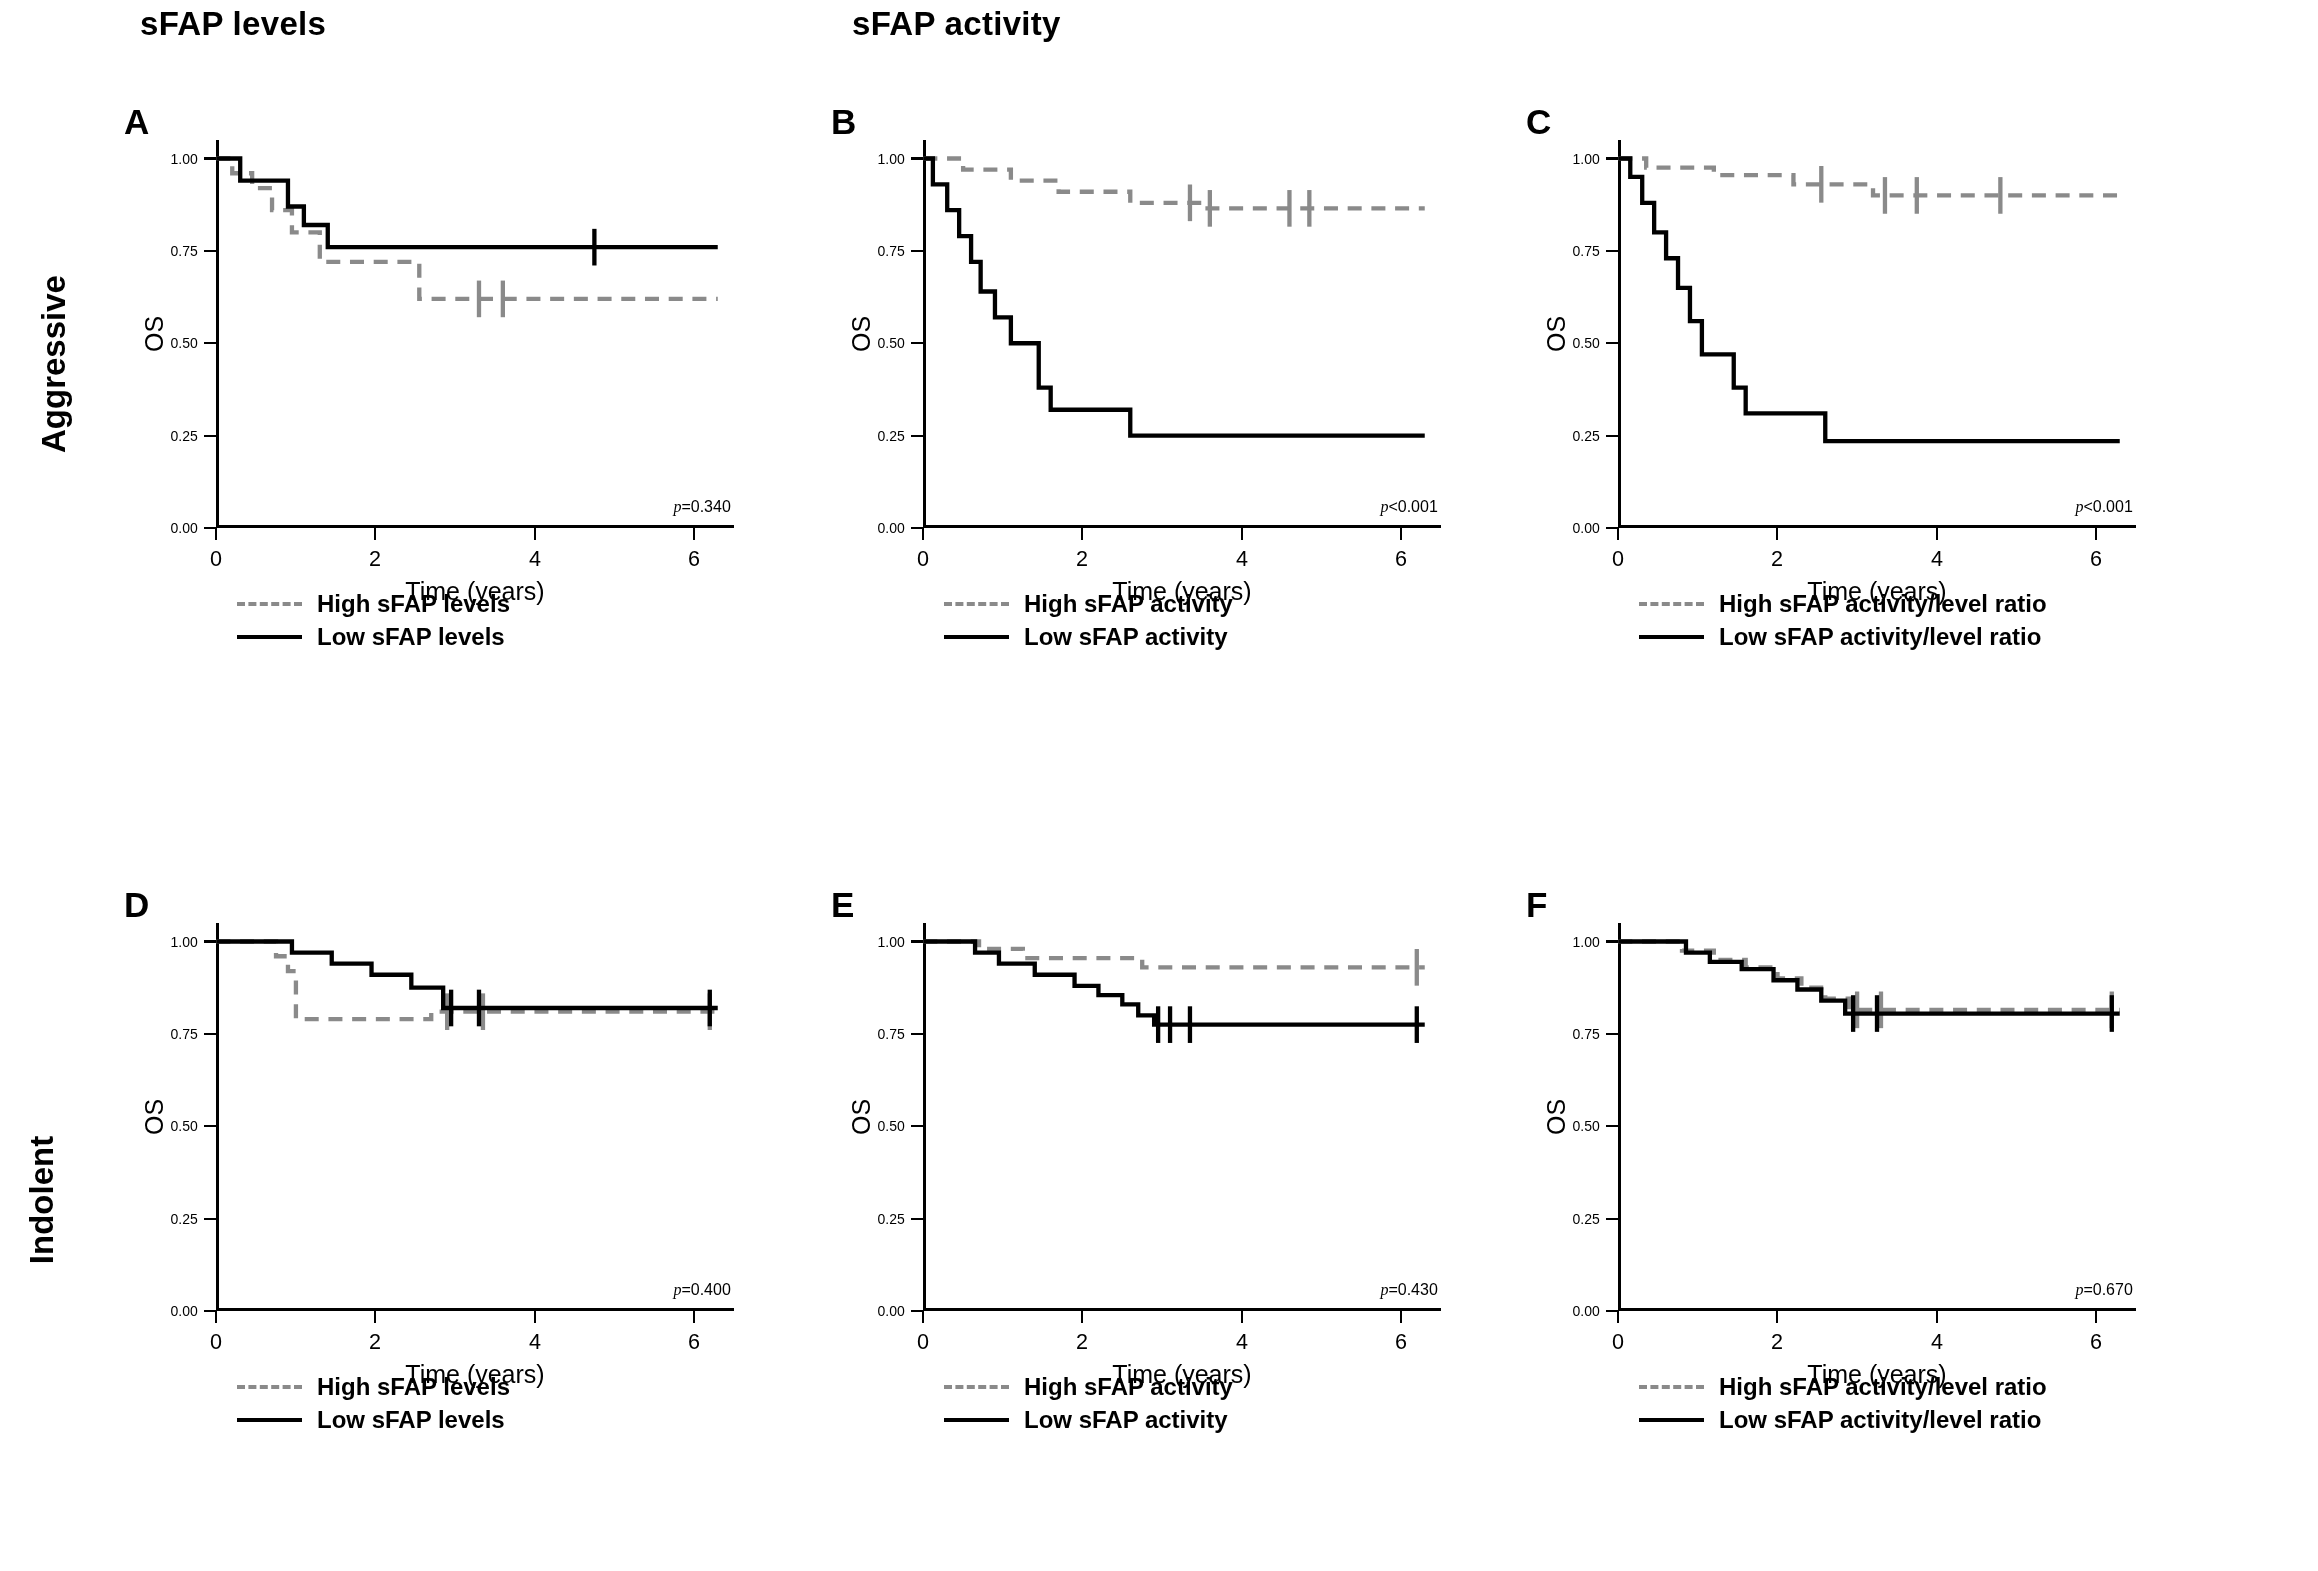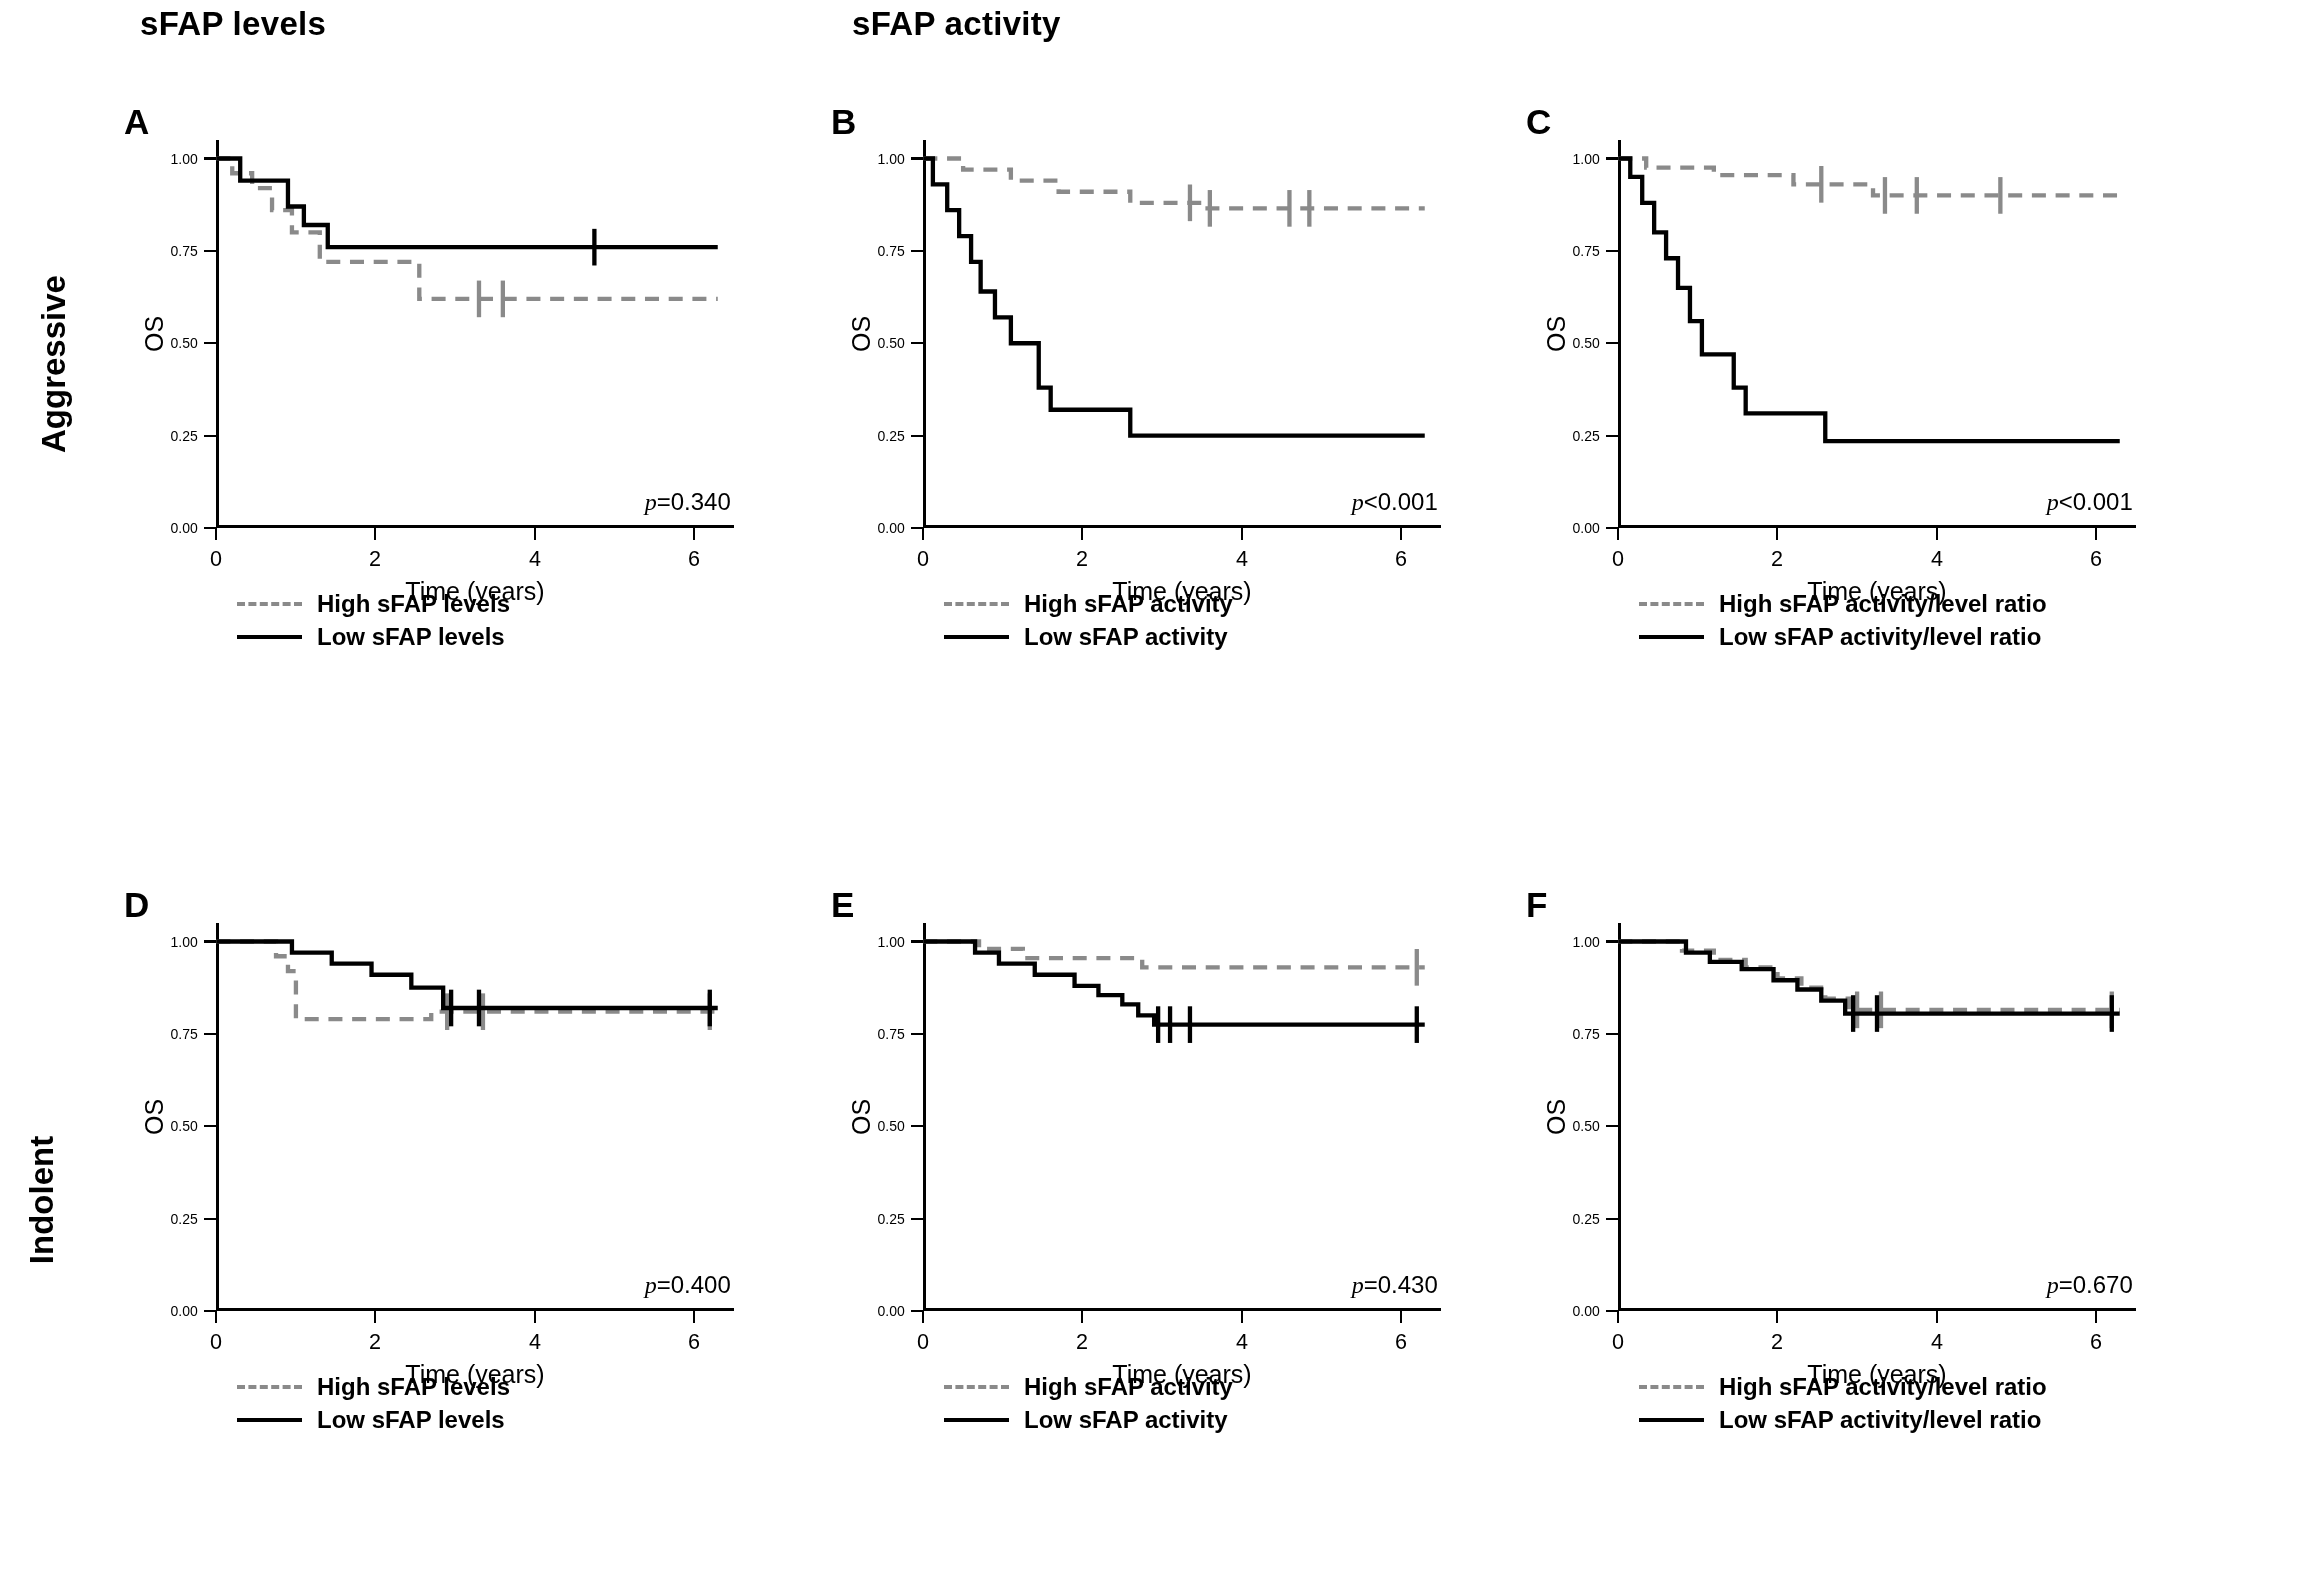--- a/index.html
+++ b/index.html
@@ -108,21 +108,21 @@
     transform: translateY(-50%) ;
   }
   .axis-title-y span {
     display: inline-block;
     transform: rotate(-90deg);
   }
   .pval {
     position: absolute;
     right: 3.2px;
     bottom: 12px;
-    font-size: 24px;
+    font-size: 16px;
     white-space: nowrap;
   }
   .pval i { font-family: "Liberation Serif", serif; font-style: italic; }
   
   .legend {
     position: absolute;
     left: 113px;
     top: 485px;
     font-size: 24px;
     font-weight: bold;

